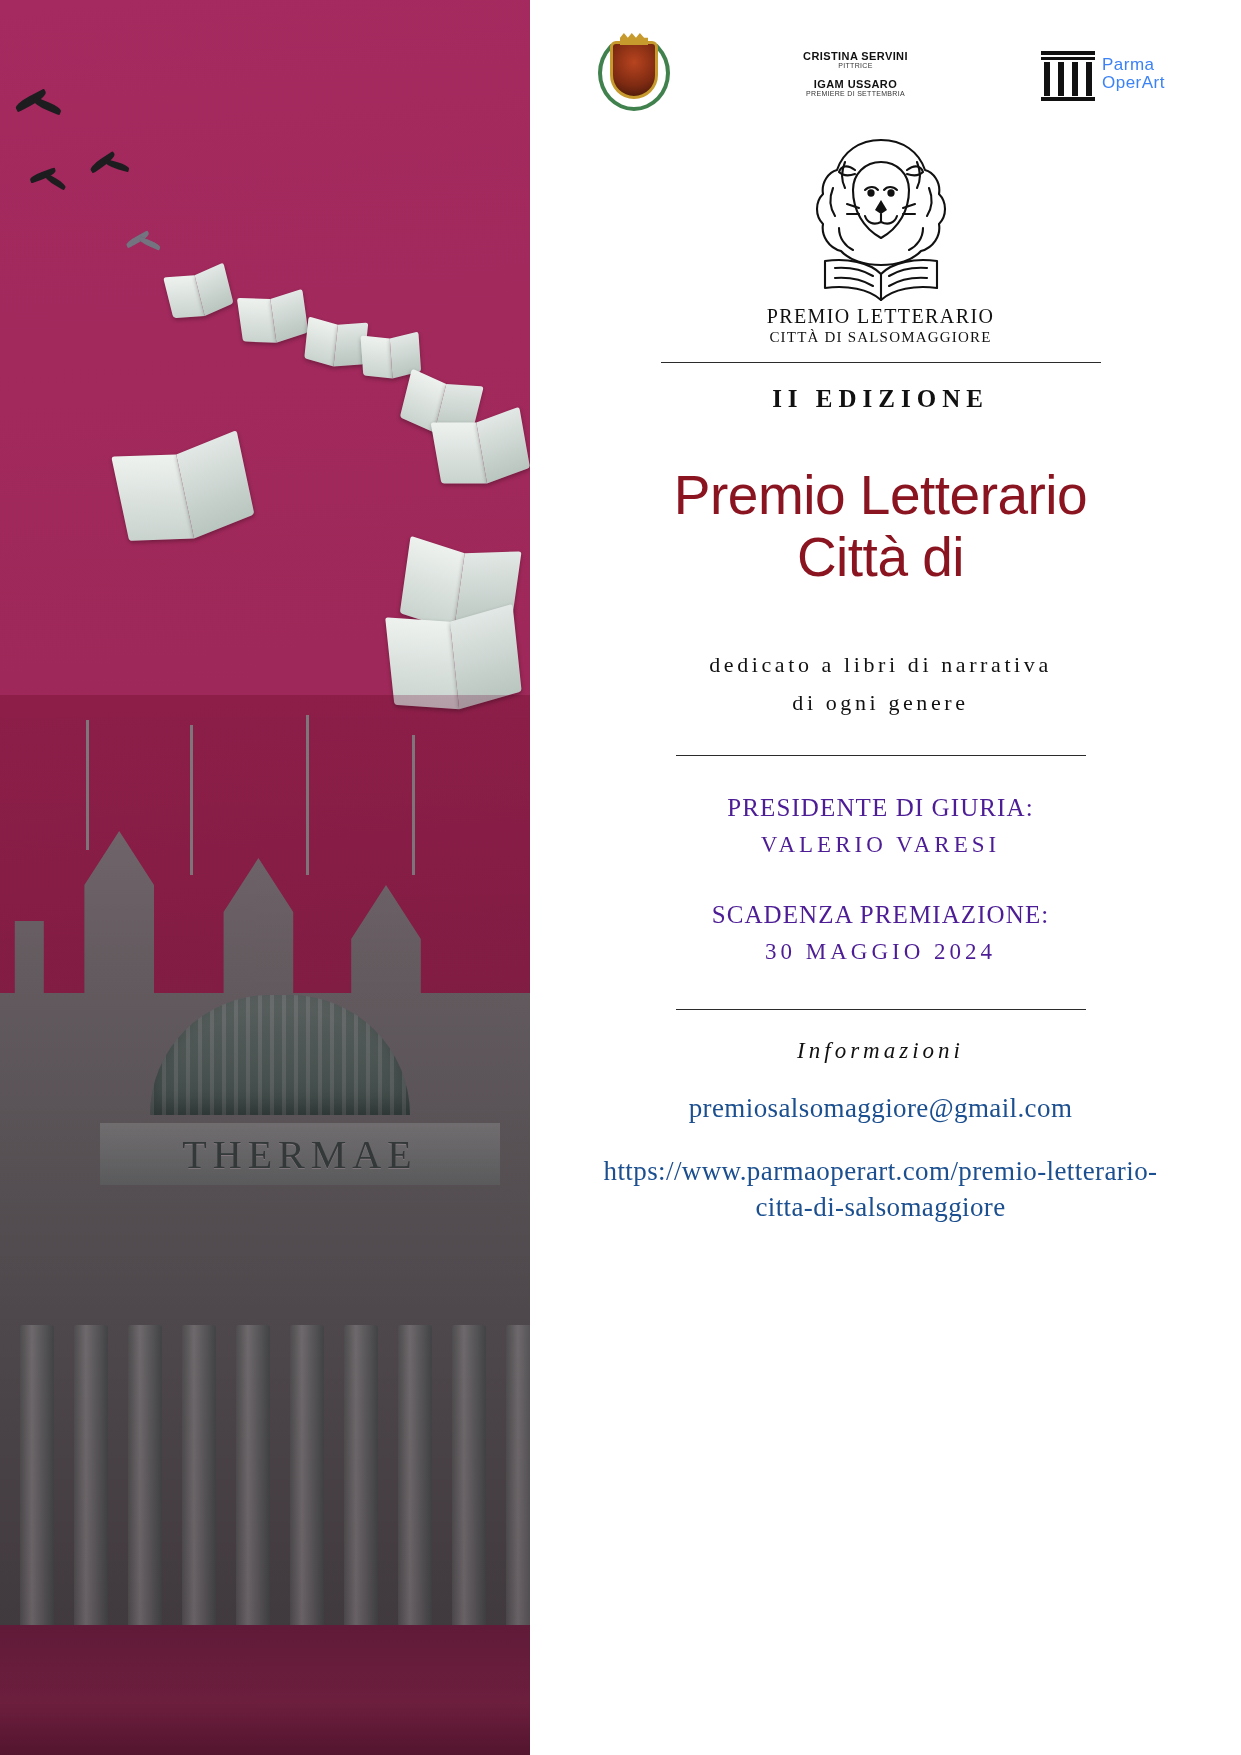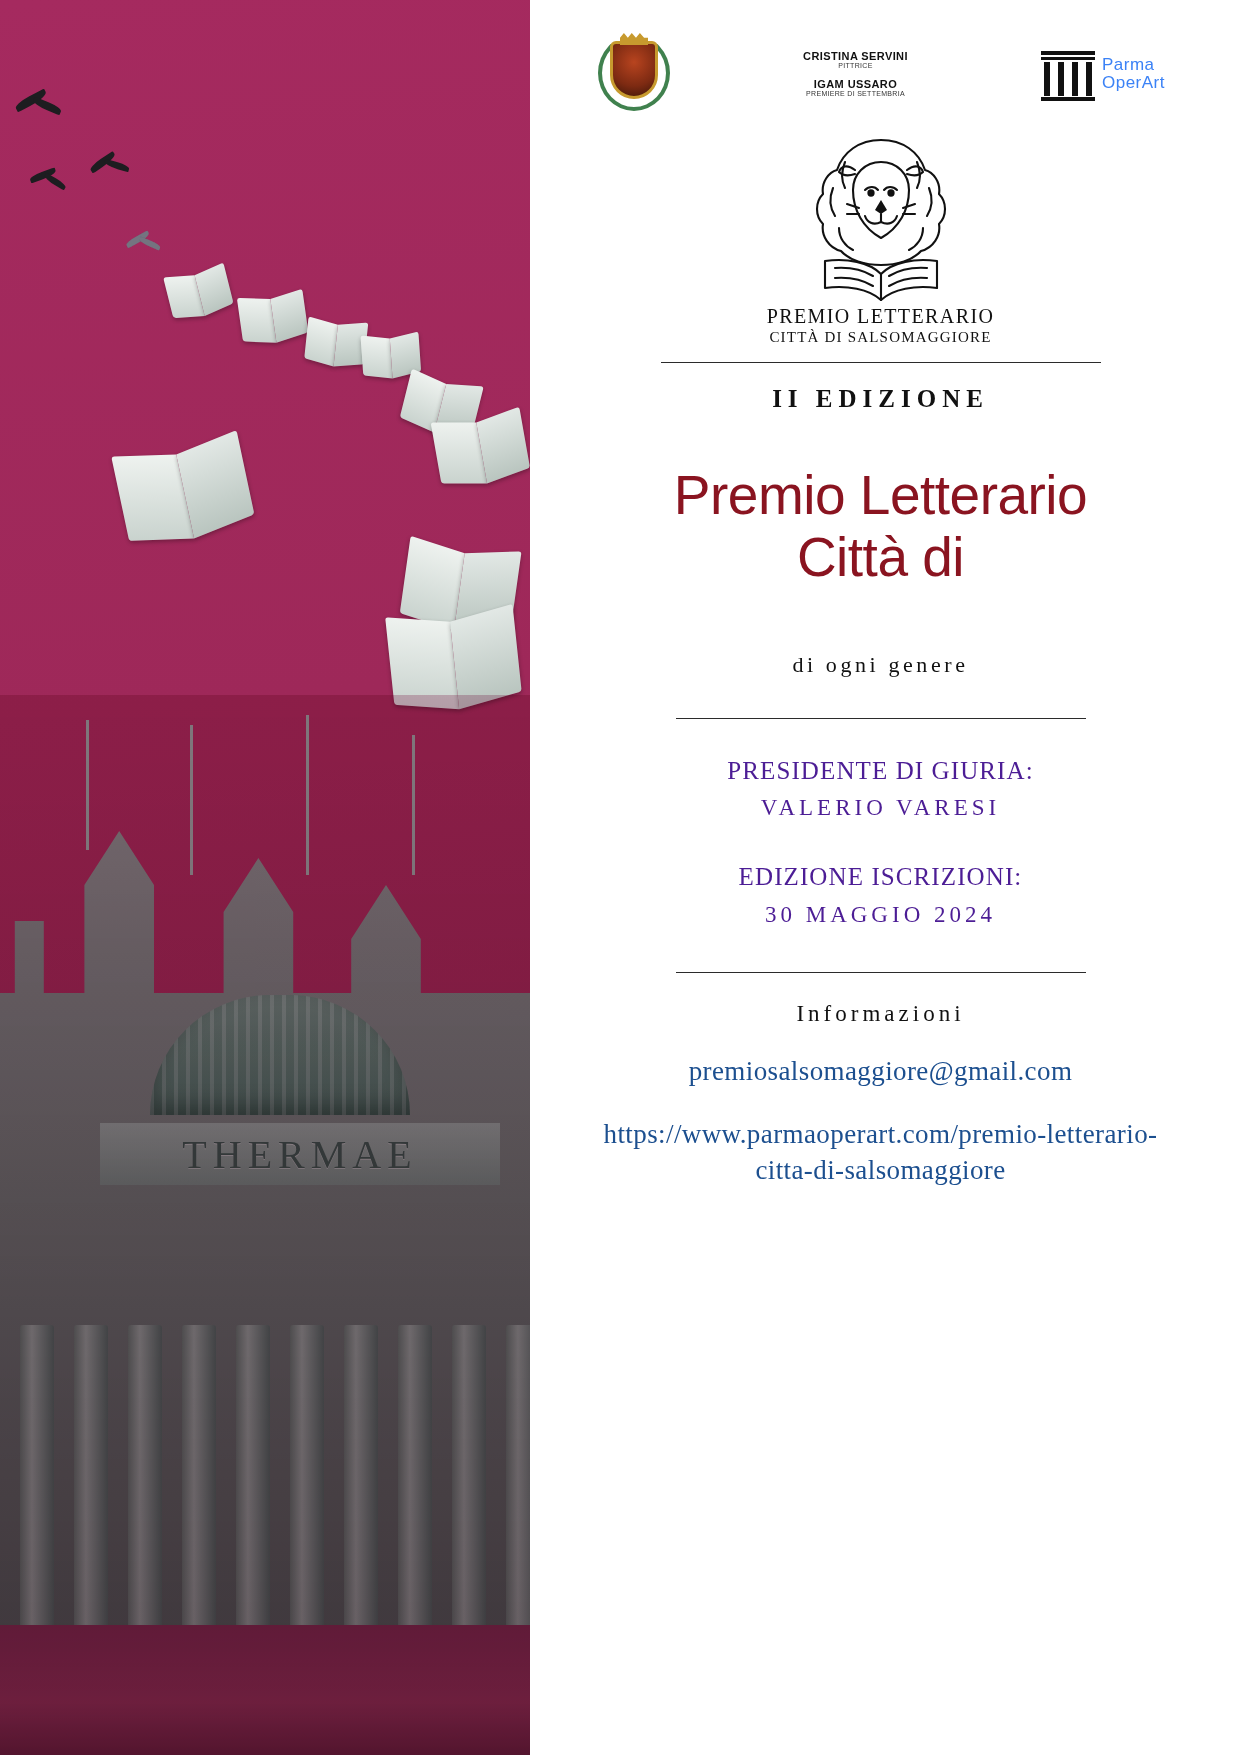--- a/index.html
+++ b/index.html
@@ -296,20 +296,21 @@
   }
 
   .rule-wrap3 { width: 410px; margin: 40px 0 0 0; }
 
   .info-head {
     margin-top: 28px;
     font-family: "Liberation Serif", serif;
     font-size: 23px;
     letter-spacing: 4px;
     color: #111;
+    font-style: italic;
   }
   .link {
     margin-top: 26px;
     font-family: "Liberation Serif", serif;
     font-size: 27px;
     color: #1c4f8f;
     line-height: 1.35;
     word-break: break-word;
     letter-spacing: 0.4px;
   }
@@ -498,34 +499,35 @@
       </div>
 
     <div class="edition">II EDIZIONE</div>
 
     <div class="main-title">
       <div>Premio Letterario</div>
       <div>Città di</div>
     </div>
 
     <div class="dedicated">
+      <div>dedicato a libri di narrativa</div>
       <div>di ogni genere</div>
     </div>
 
     <div class="rule-wrap2">
         <div class="rule"></div>
       </div>
 
     <div class="block">
       <div class="lbl">PRESIDENTE DI GIURIA:</div>
       <div class="val">VALERIO VARESI</div>
     </div>
 
     <div class="block">
-      <div class="lbl">EDIZIONE ISCRIZIONI:</div>
+      <div class="lbl">SCADENZA PREMIAZIONE:</div>
       <div class="val">30 MAGGIO 2024</div>
     </div>
 
 
     <div class="rule-wrap3">
         <div class="rule"></div>
       </div>
 
     <div class="info-head">Informazioni</div>
 

